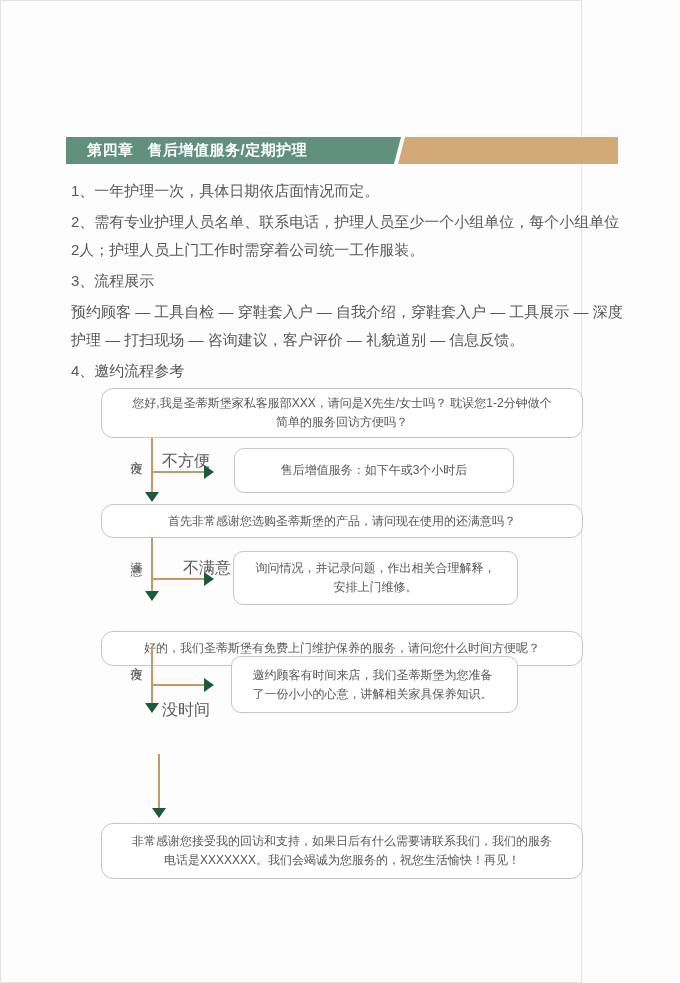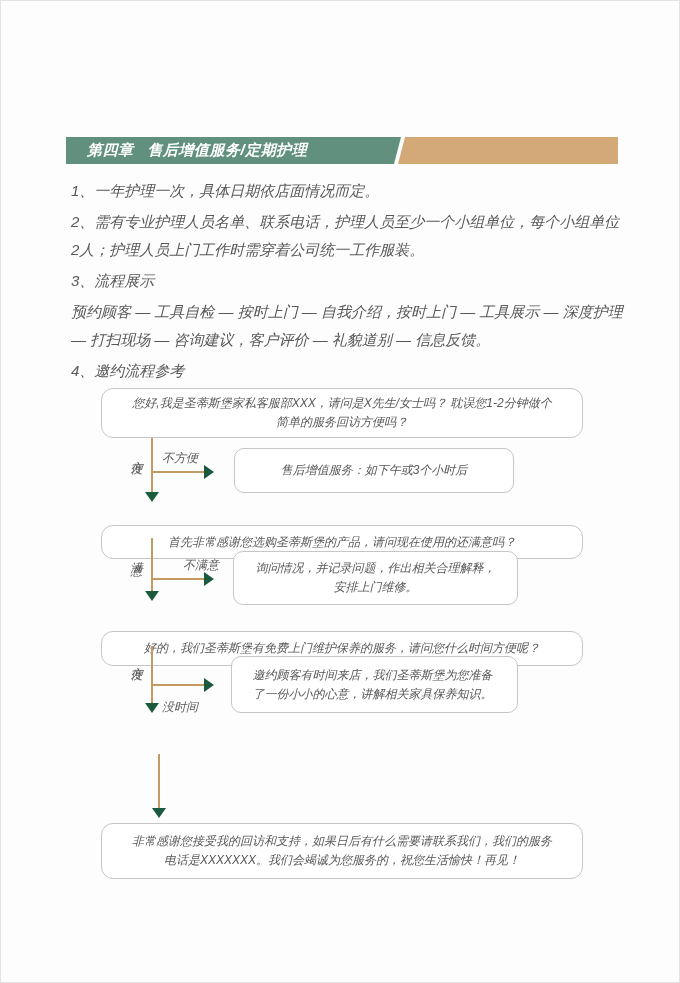--- a/index.html
+++ b/index.html
@@ -5,25 +5,24 @@
   html, body { margin: 0; padding: 0; }
   body {
     width: 680px; height: 983px;
     background: #fcfcfc;
     font-family: "Liberation Sans", "DejaVu Sans", sans-serif;
     color: #595757;
     overflow: hidden;
   }
   .page {
     position: relative;
-    width: 680px; height: 983px;
+    width: 582px; height: 983px;
     box-sizing: border-box;
     border: 1px solid #e3e3e3;
     background: #fdfdfd;
-    font-style: italic;
   }
 
   
   .banner-green {
     position: absolute; left: 65px; top: 136px;
     width: 335px; height: 27px;
     background: #61907f;
     clip-path: polygon(0 0, 100% 0, calc(100% - 7px) 100%, 0 100%);
     display: flex; align-items: center;
     padding-left: 21px; box-sizing: border-box;
@@ -49,21 +48,21 @@
   
   .flow { position: absolute; left: 0; top: 0; width: 680px; height: 983px; font-size: 12px; line-height: 1.55; }
 
   .bubble {
     position: absolute; box-sizing: border-box;
     background: #ffffff; border: 1px solid #c6c6c6; border-radius: 12px;
     display: flex; align-items: center; justify-content: center;
     text-align: center; padding: 2px 26px; color: #595757;
   }
   #bubble1 { left: 100px; top: 387px; width: 482px; height: 50px; }
-  #bubble2 { left: 100px; top: 524px; width: 482px; height: 34px; }
+  #bubble2 { left: 100px; top: 503px; width: 482px; height: 34px; }
   #bubble3 { left: 100px; top: 610px; width: 482px; height: 35px; margin-top: 20px; }
   #bubble4 { left: 100px; top: 718px; width: 482px; height: 34px; }
   #bubble5 { left: 100px; top: 822px; width: 482px; height: 56px; }
 
   .rbox {
     position: absolute; box-sizing: border-box;
     background: #ffffff; border: 1px solid #c6c6c6; border-radius: 10px;
     display: flex; align-items: center; justify-content: center;
     text-align: center; padding: 2px 20px; color: #595757;
   }
@@ -103,41 +102,41 @@
 
   .ylabel {
     position: absolute;
     writing-mode: vertical-lr; text-orientation: upright;
     letter-spacing: 3px; color: #595757; font-size: 12px;
   }
   #ylabel1 { left: 126px; top: 450px; }
   #ylabel2 { left: 126px; top: 551px; }
   #ylabel3 { left: 126px; top: 656px; }
 
-  .nlabel { position: absolute; color: #595757; font-size: 12px; white-space: nowrap; }
+  .nlabel { position: absolute; color: #595757; font-size: 16px; white-space: nowrap; }
   #nlabel1 { left: 161px; top: 448px; }
   #nlabel2 { left: 161px; top: 555px; margin-left: 21px; }
   #nlabel3 { left: 161px; top: 697px; }
 </style>
 </head>
 <body>
 
 <div class="page">
 
   <div class="banner-green">
     <span class="chapter">第四章</span>
     <span>售后增值服务/定期护理</span>
   </div>
   <div class="banner-tan"></div>
 
   <div class="body-text">
     <p>1、一年护理一次，具体日期依店面情况而定。</p>
     <p>2、需有专业护理人员名单、联系电话，护理人员至少一个小组单位，每个小组单位2人；护理人员上门工作时需穿着公司统一工作服装。</p>
     <p>3、流程展示</p>
-    <p>预约顾客 — 工具自检 — 按时上门 — 自我介绍，按时上门 — 工具展示 — 深度护理 — 打扫现场 — 咨询建议，客户评价 — 礼貌道别 — 信息反馈。</p>
+    <p>预约顾客 — 工具自检 — 穿鞋套入户 — 自我介绍，穿鞋套入户 — 工具展示 — 深度护理 — 打扫现场 — 咨询建议，客户评价 — 礼貌道别 — 信息反馈。</p>
     <p>4、邀约流程参考</p>
   </div>
 
   <div class="flow">
 
     <div class="bubble" id="bubble1">您好,我是圣蒂斯堡家私客服部XXX，请问是X先生/女士吗？ 耽误您1-2分钟做个简单的服务回访方便吗？</div>
 
     <div class="vline" id="vline1"></div>
     <div class="varrow" id="varrow1"></div>
     <div class="ylabel" id="ylabel1">方便</div>

